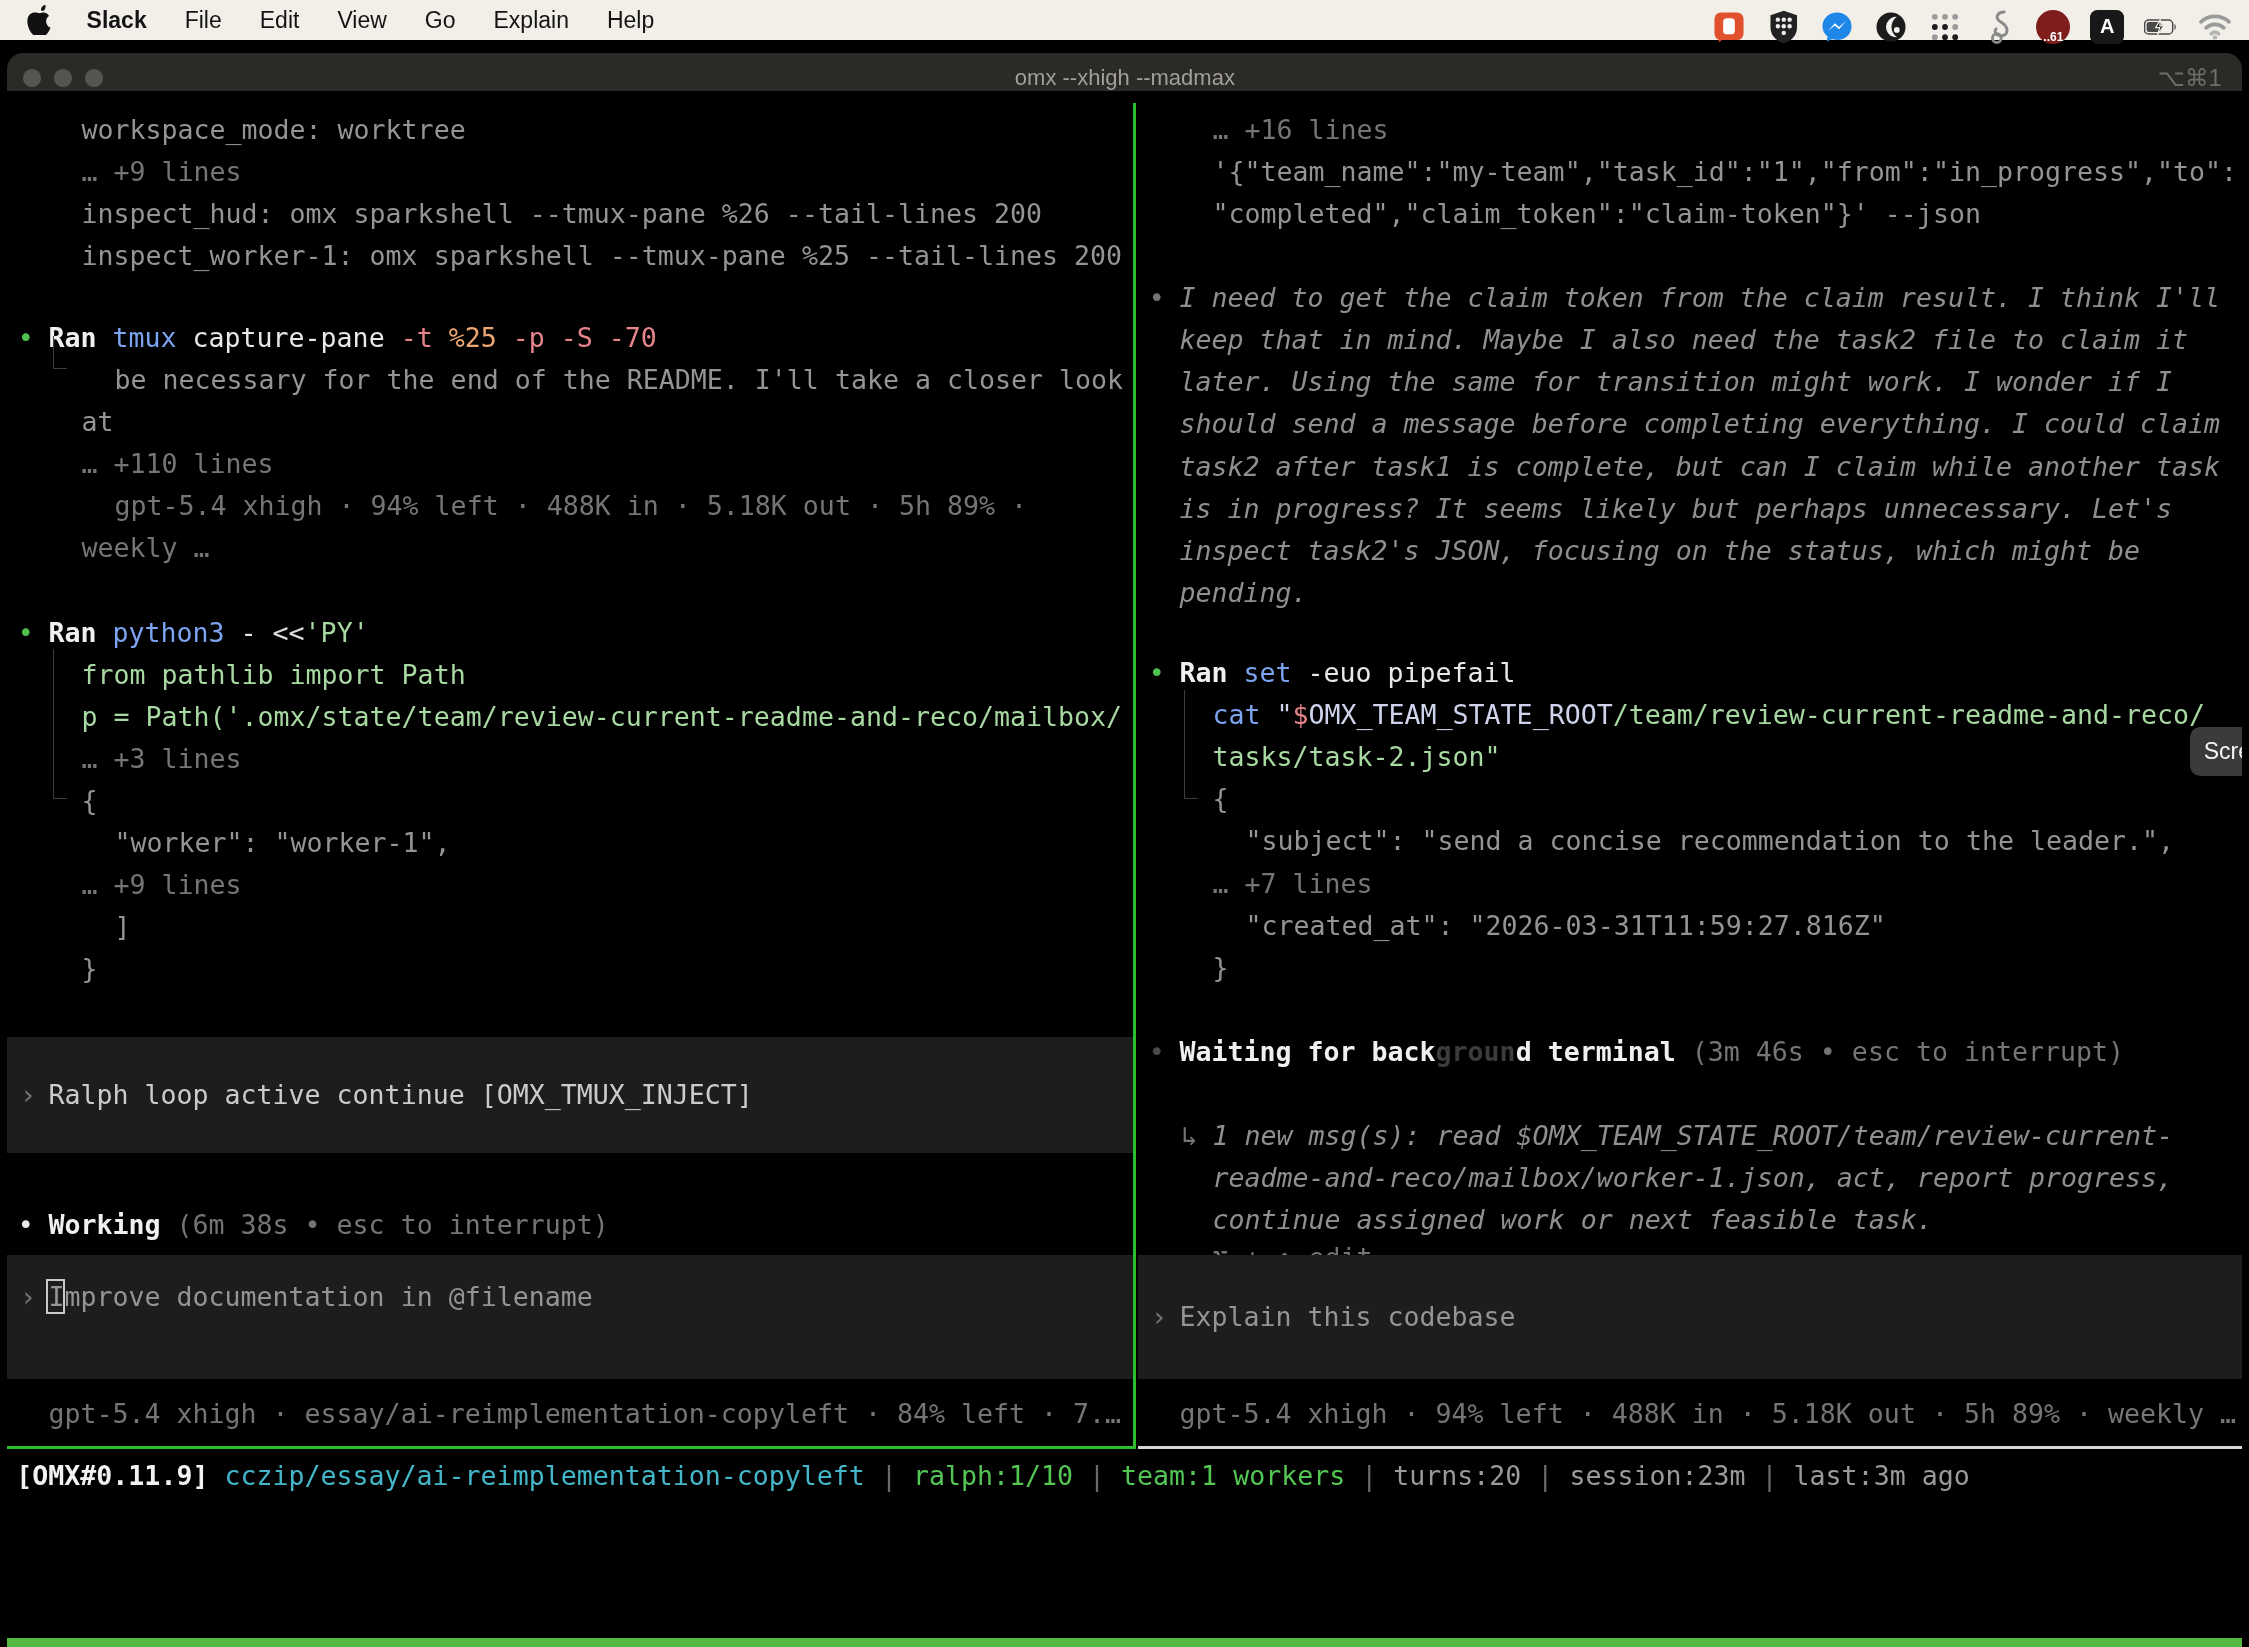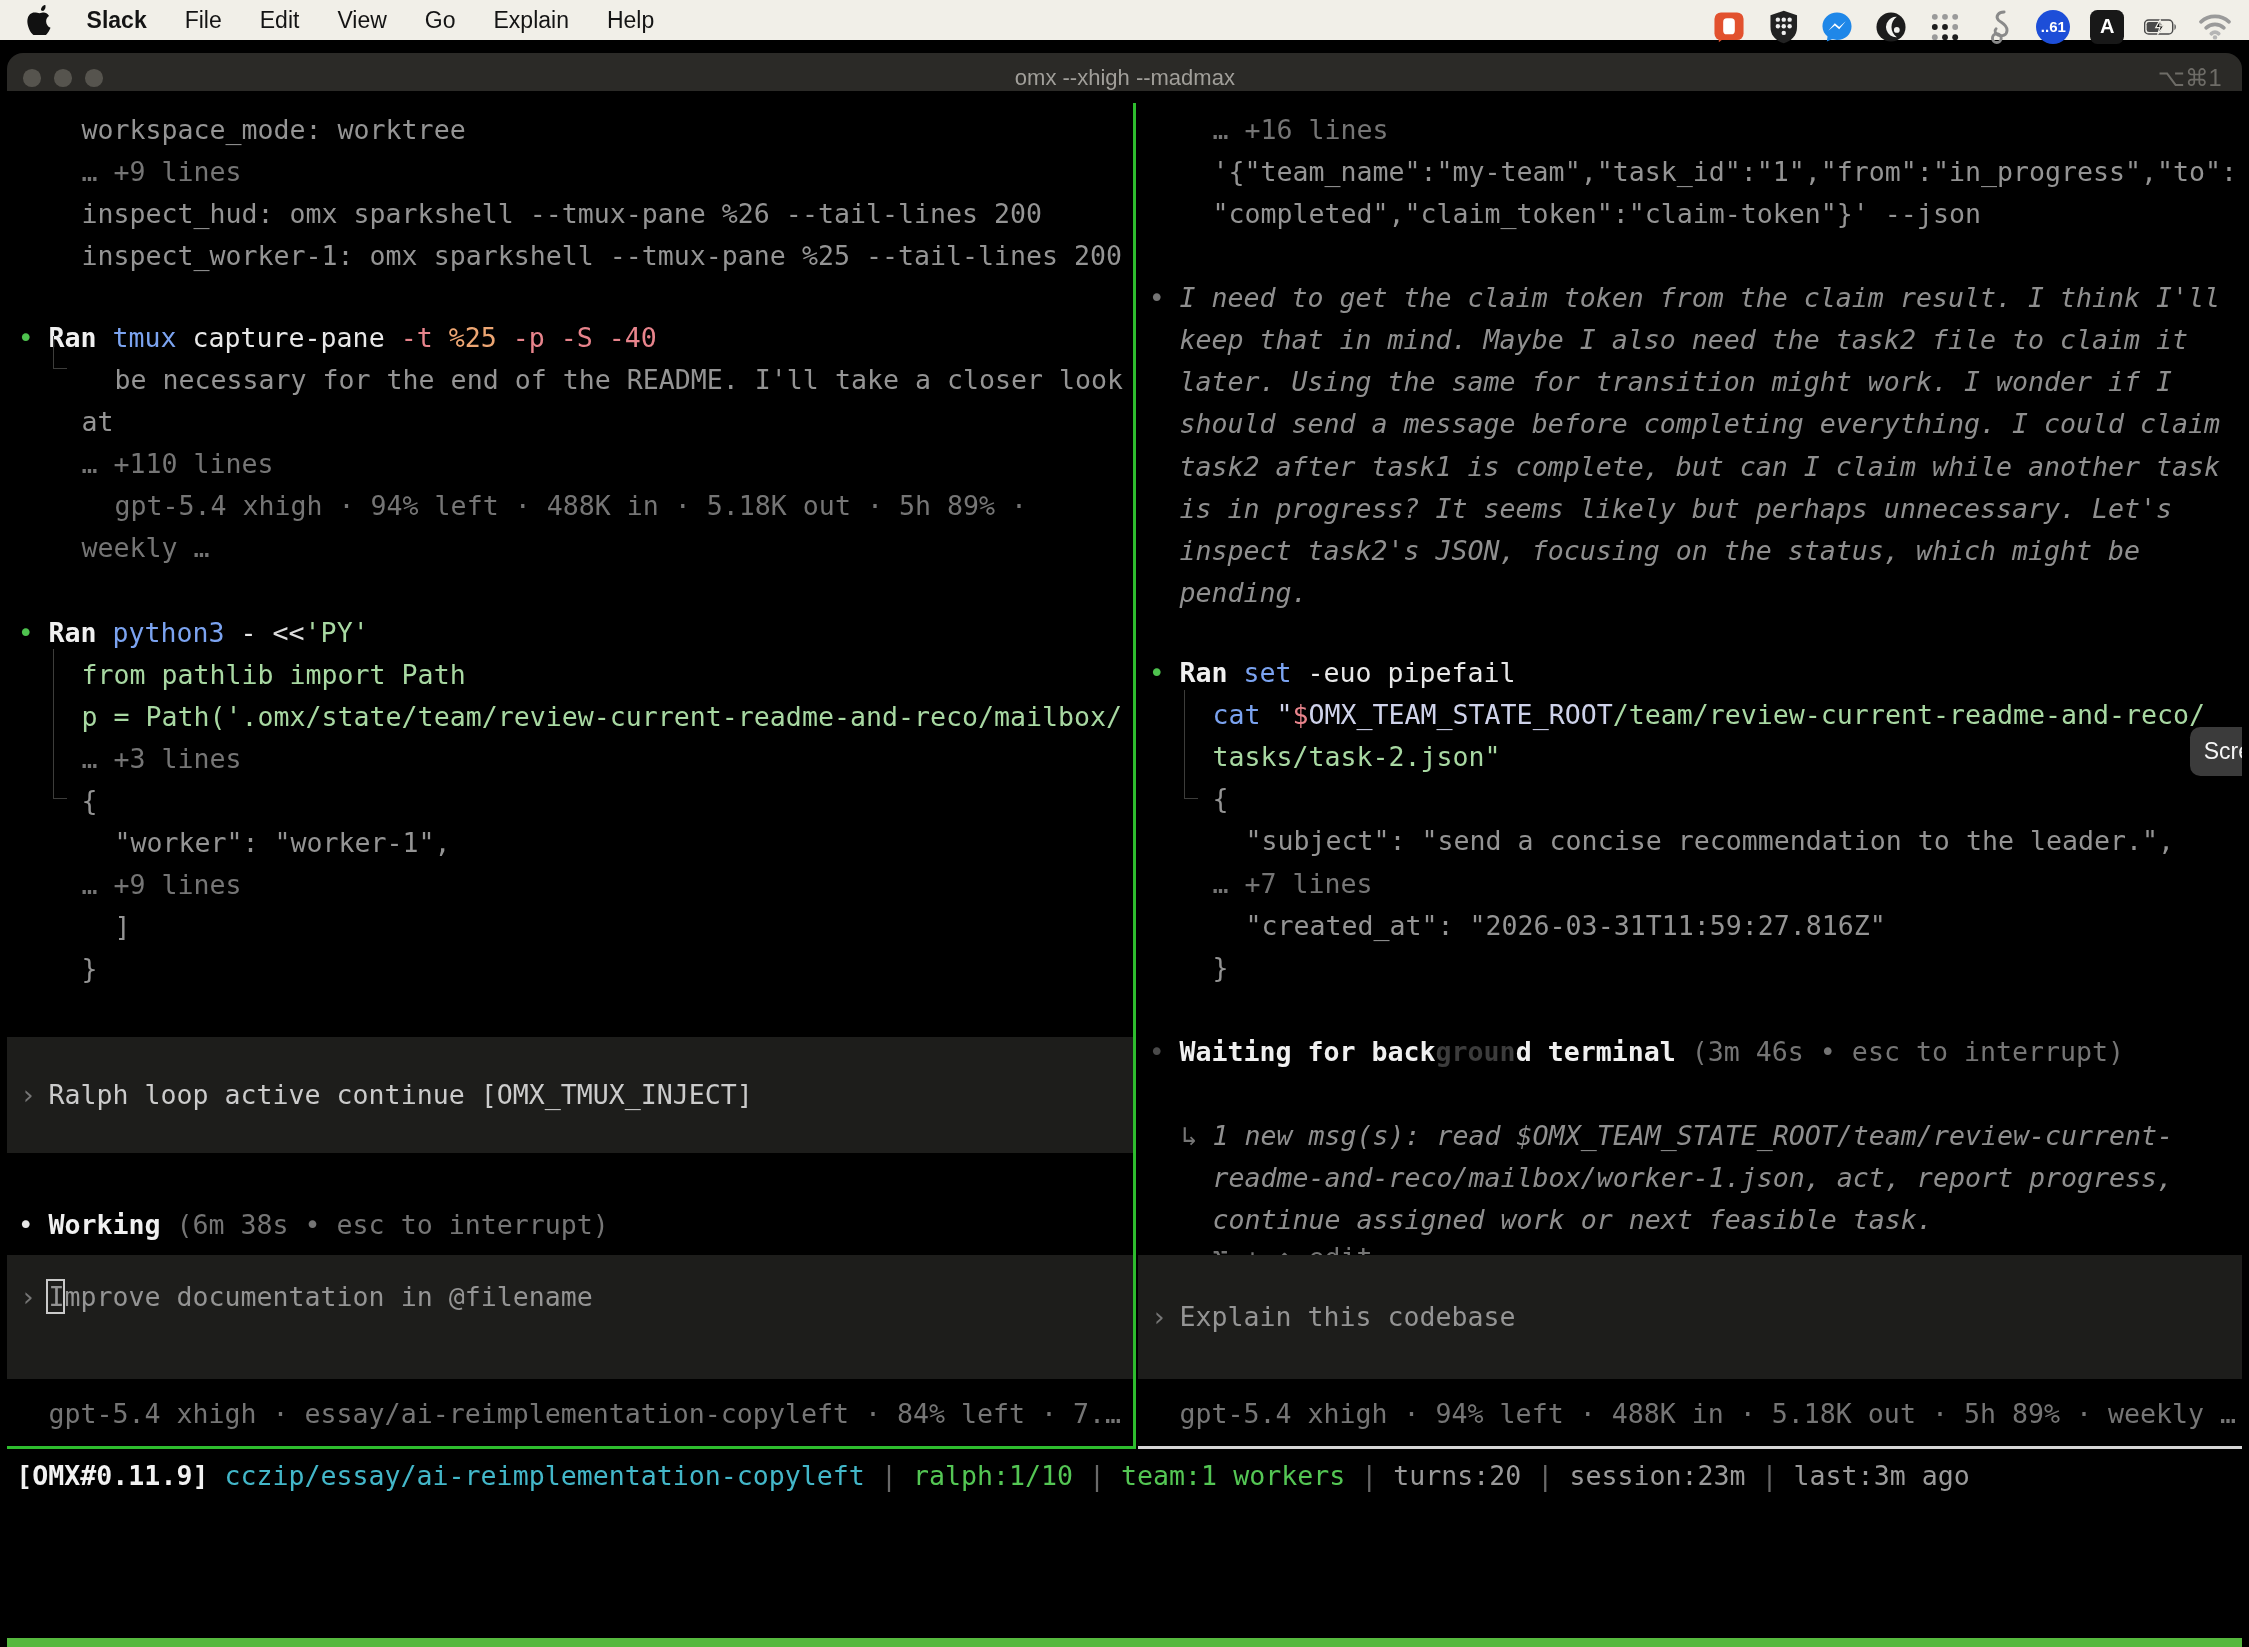--- a/index.html
+++ b/index.html
@@ -141,21 +141,21 @@
               <circle cx="36" cy="36" r="4" fill="#1d1d1d"></circle>
             </g>
           </svg>
       </span>
       <span class="sicon">
         <svg width="22" height="35" viewBox="0 0 30 48">
             <path d="M22 4c-8 0-12 6-8 11 4 4 12 6 12 14 0 7-7 9-12 7-4-2-6-6-3-9" fill="none" stroke="#8a8a8a" stroke-width="4" stroke-linecap="round"></path>
             <circle cx="12" cy="40" r="6" fill="none" stroke="#8a8a8a" stroke-width="4"></circle>
           </svg>
       </span>
-      <span class="sicon" style="background:#1d4ed8;border-radius:50%;color:#fff;font-size:15px;font-weight:bold;">
+      <span class="sicon" style="background:#7f1d1d;border-radius:50%;color:#fff;font-size:12px;font-weight:bold;align-items:flex-end;">
         <span>..61</span>
       </span>
       <span class="sicon" style="background:#181818;border-radius:7.4px;color:#fff;font-size:20px;font-weight:bold;">
         <span>A</span>
       </span>
       <span class="sicon">
         <svg width="43" height="22" viewBox="0 0 58 30">
             <rect x="1" y="3" width="48" height="24" rx="7" fill="none" stroke="#4a4a4a" stroke-width="2.5"></rect>
             <rect x="4.5" y="6.5" width="25" height="17" rx="4" fill="#4a4a4a"></rect>
             <path d="M52 10c3 1 3 9 0 10z" fill="#4a4a4a"></path>
@@ -185,21 +185,21 @@
     <div class="term">
 
       <div class="pane lp">
         <div class="ln" style="top:5.9px"><span class="at100 g">workspace_mode: worktree</span></div>
         <div class="ln" style="top:48px"><span class="at100 dim">… +9 lines</span></div>
         <div class="ln" style="top:90px"><span class="at100 g">inspect_hud: omx sparkshell --tmux-pane %26 --tail-lines 200</span></div>
         <div class="ln" style="top:132px"><span class="at100 g">inspect_worker-1: omx sparkshell --tmux-pane %25 --tail-lines 200</span></div>
 
         <div class="ln" style="top:214px">
           <span class="at14 grn">•</span>
-          <span class="at55"><span class="wht">Ran</span><span class="blue"> tmux</span><span style="color:#e8e8e8"> capture-pane </span><span class="pink">-t</span><span class="orn"> %25 </span><span class="pink">-p</span><span> </span><span class="pink">-S</span><span> </span><span class="pink">-40</span></span>
+          <span class="at55"><span class="wht">Ran</span><span class="blue"> tmux</span><span style="color:#e8e8e8"> capture-pane </span><span class="pink">-t</span><span class="orn"> %25 </span><span class="pink">-p</span><span> </span><span class="pink">-S</span><span> </span><span class="pink">-70</span></span>
         </div>
         <div class="guide" style="left:46px;top:233px;height:33px"></div>
         <div class="ln" style="top:256px"><span class="at145 g">be necessary for the end of the README. I'll take a closer look</span></div>
         <div class="ln" style="top:298px"><span class="at100 g">at</span></div>
         <div class="ln" style="top:340px"><span class="at100 dim">… +110 lines</span></div>
         <div class="ln" style="top:382px"><span class="at145 dim">gpt-5.4 xhigh · 94% left · 488K in · 5.18K out · 5h 89% ·</span></div>
         <div class="ln" style="top:424px"><span class="at100 dim">weekly …</span></div>
 
         <div class="ln" style="top:509px">
           <span class="at14 grn">•</span>

